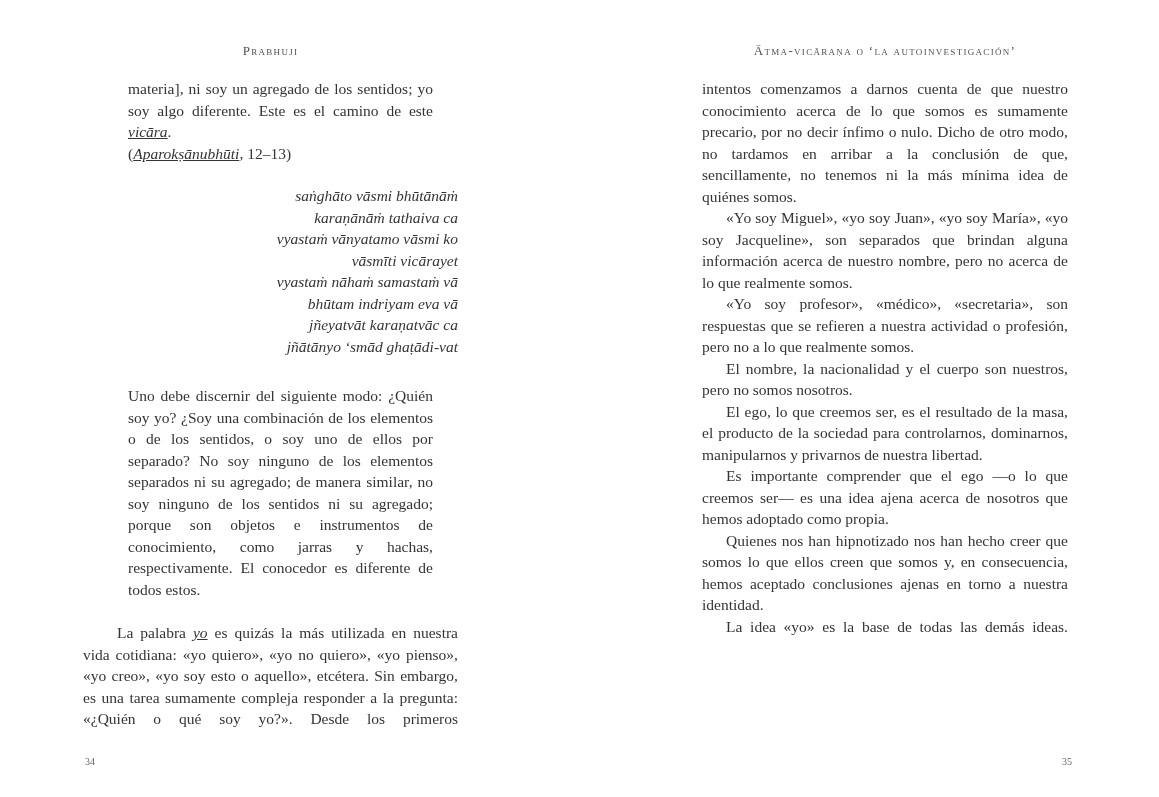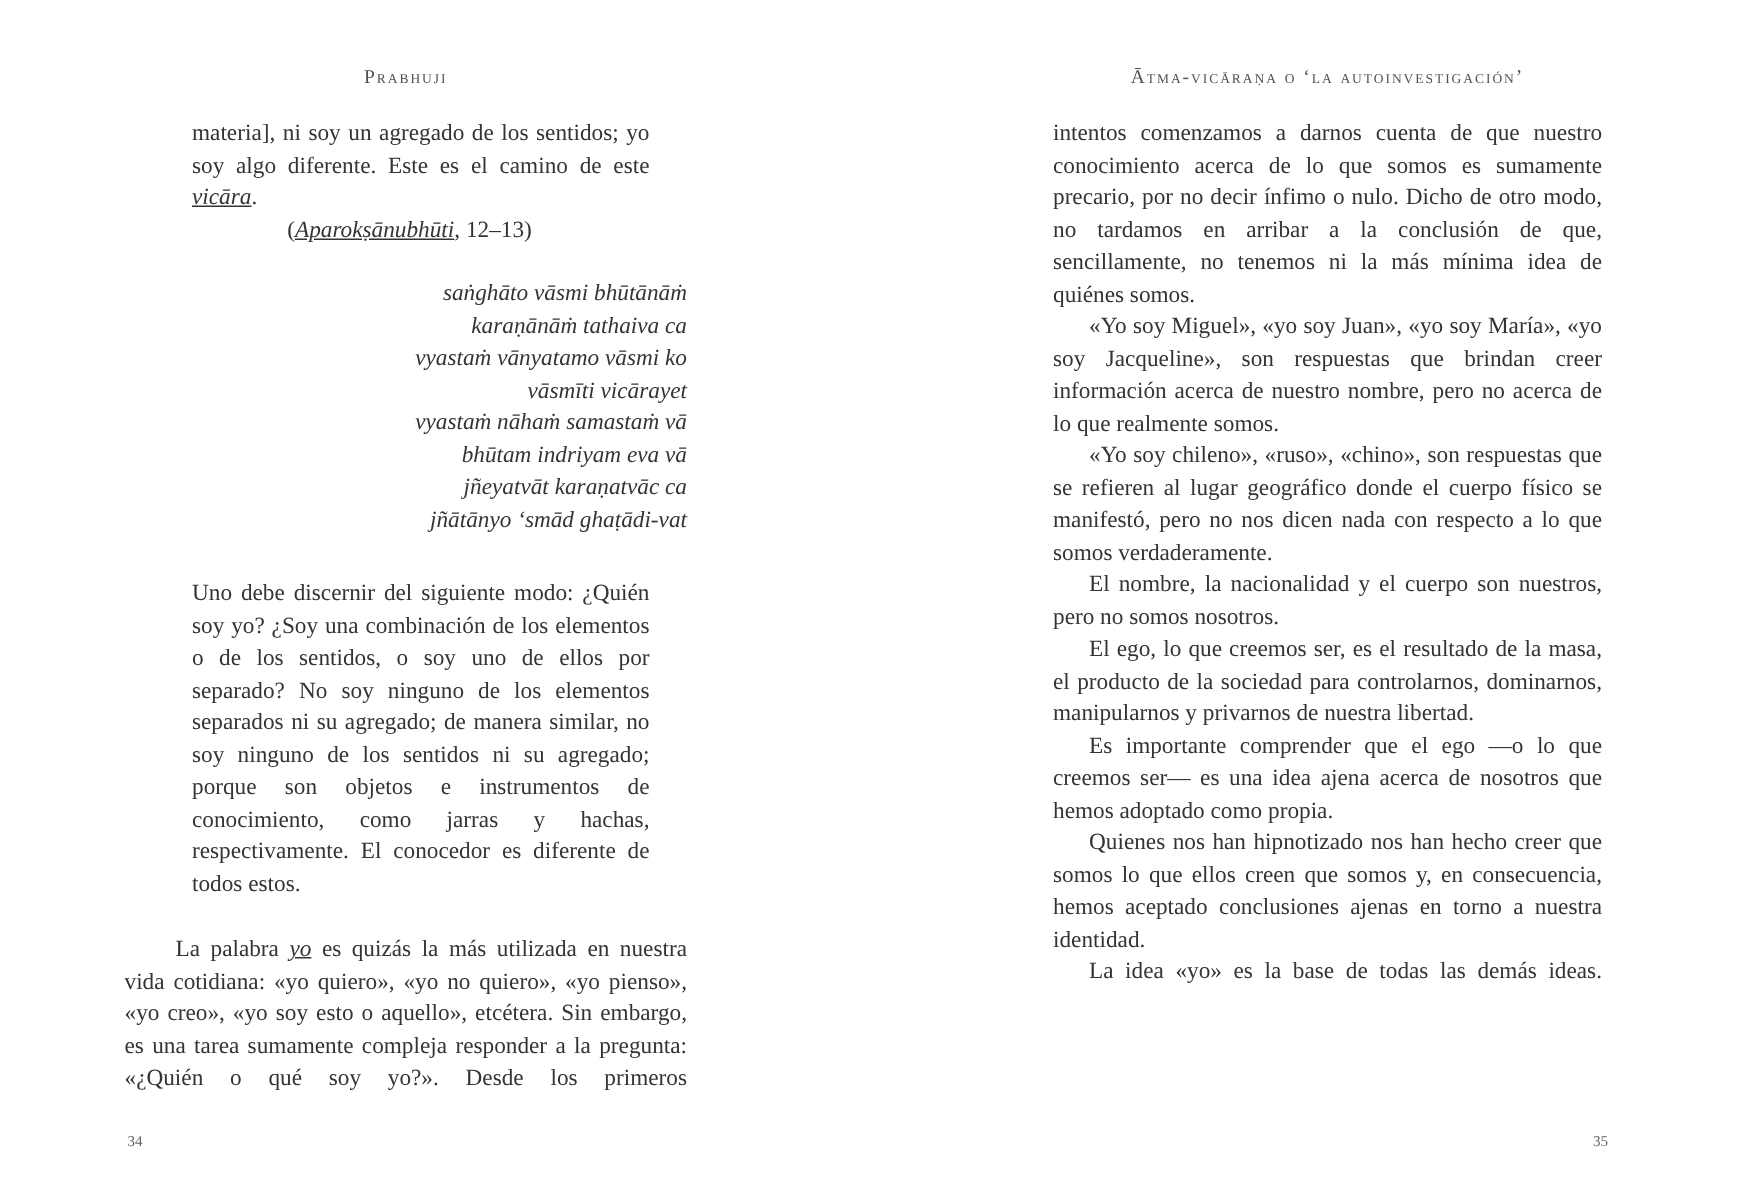--- a/index.html
+++ b/index.html
@@ -28,21 +28,21 @@
     font-variant:small-caps;
     letter-spacing:1.3px;
     font-size:13px; line-height:15px;
     color:#50505c;
     text-indent:0;
   }
 
   .quote { margin:0 25px 0 45px; }
   .citation {
     margin:0 40px 0 45px;
-    text-align:center;
+    text-align:left;
   }
   .verse {
     margin-top:21px;
     text-align:right;
     font-style:italic;
   }
   .verse-line { text-indent:0; }
   .quote--second { margin-top:28px; }
 
   .para-lead {
@@ -95,22 +95,22 @@
 
     <p class="para-lead"><span>La palabra </span><span class="it">yo</span><span> es quizás la más utilizada en nuestra vida cotidiana: «yo quiero», «yo no quiero», «yo pienso», «yo creo», «yo soy esto o aquello», etcétera. Sin embargo, es una tarea sumamente compleja responder a la pregunta: «¿Quién o qué soy yo?». Desde los primeros</span></p>
 
     <div class="page-num page-num--left">34</div>
   </div>
 
   <div class="page page--right">
     <div class="running-header">Ātma-vicāraṇa o ‘la autoinvestigación’</div>
 
     <p class="para para--first">intentos comenzamos a darnos cuenta de que nuestro conocimiento acerca de lo que somos es sumamente precario, por no decir ínfimo o nulo. Dicho de otro modo, no tardamos en arribar a la conclusión de que, sencillamente, no tenemos ni la más mínima idea de quiénes somos.</p>
-    <p class="para">«Yo soy Miguel», «yo soy Juan», «yo soy María», «yo soy Jacqueline», son respuestas que brindan creer información acerca de nuestro nombre, pero no acerca de lo que realmente somos.</p>
-    <p class="para">«Yo soy chileno», «ruso», «chino», son respuestas que se refieren al lugar geográfico donde el cuerpo físico se manifestó, pero no nos dicen nada con respecto a lo que somos verdaderamente.</p>
+    <p class="para">«Yo soy Miguel», «yo soy Juan», «yo soy María», «yo soy Jacqueline», son separados que brindan alguna información acerca de nuestro nombre, pero no acerca de lo que realmente somos.</p>
+    <p class="para">«Yo soy profesor», «médico», «secretaria», son respuestas que se refieren a nuestra actividad o profesión, pero no a lo que realmente somos.</p>
     <p class="para">El nombre, la nacionalidad y el cuerpo son nuestros, pero no somos nosotros.</p>
     <p class="para">El ego, lo que creemos ser, es el resultado de la masa, el producto de la sociedad para controlarnos, dominarnos, manipularnos y privarnos de nuestra libertad.</p>
     <p class="para">Es importante comprender que el ego —o lo que creemos ser— es una idea ajena acerca de nosotros que hemos adoptado como propia.</p>
     <p class="para">Quienes nos han hipnotizado nos han hecho creer que somos lo que ellos creen que somos y, en consecuencia, hemos aceptado conclusiones ajenas en torno a nuestra identidad.</p>
     <p class="para para--last">La idea «yo» es la base de todas las demás ideas.</p>
 
     <div class="page-num page-num--right">35</div>
   </div>
 
 </div>

